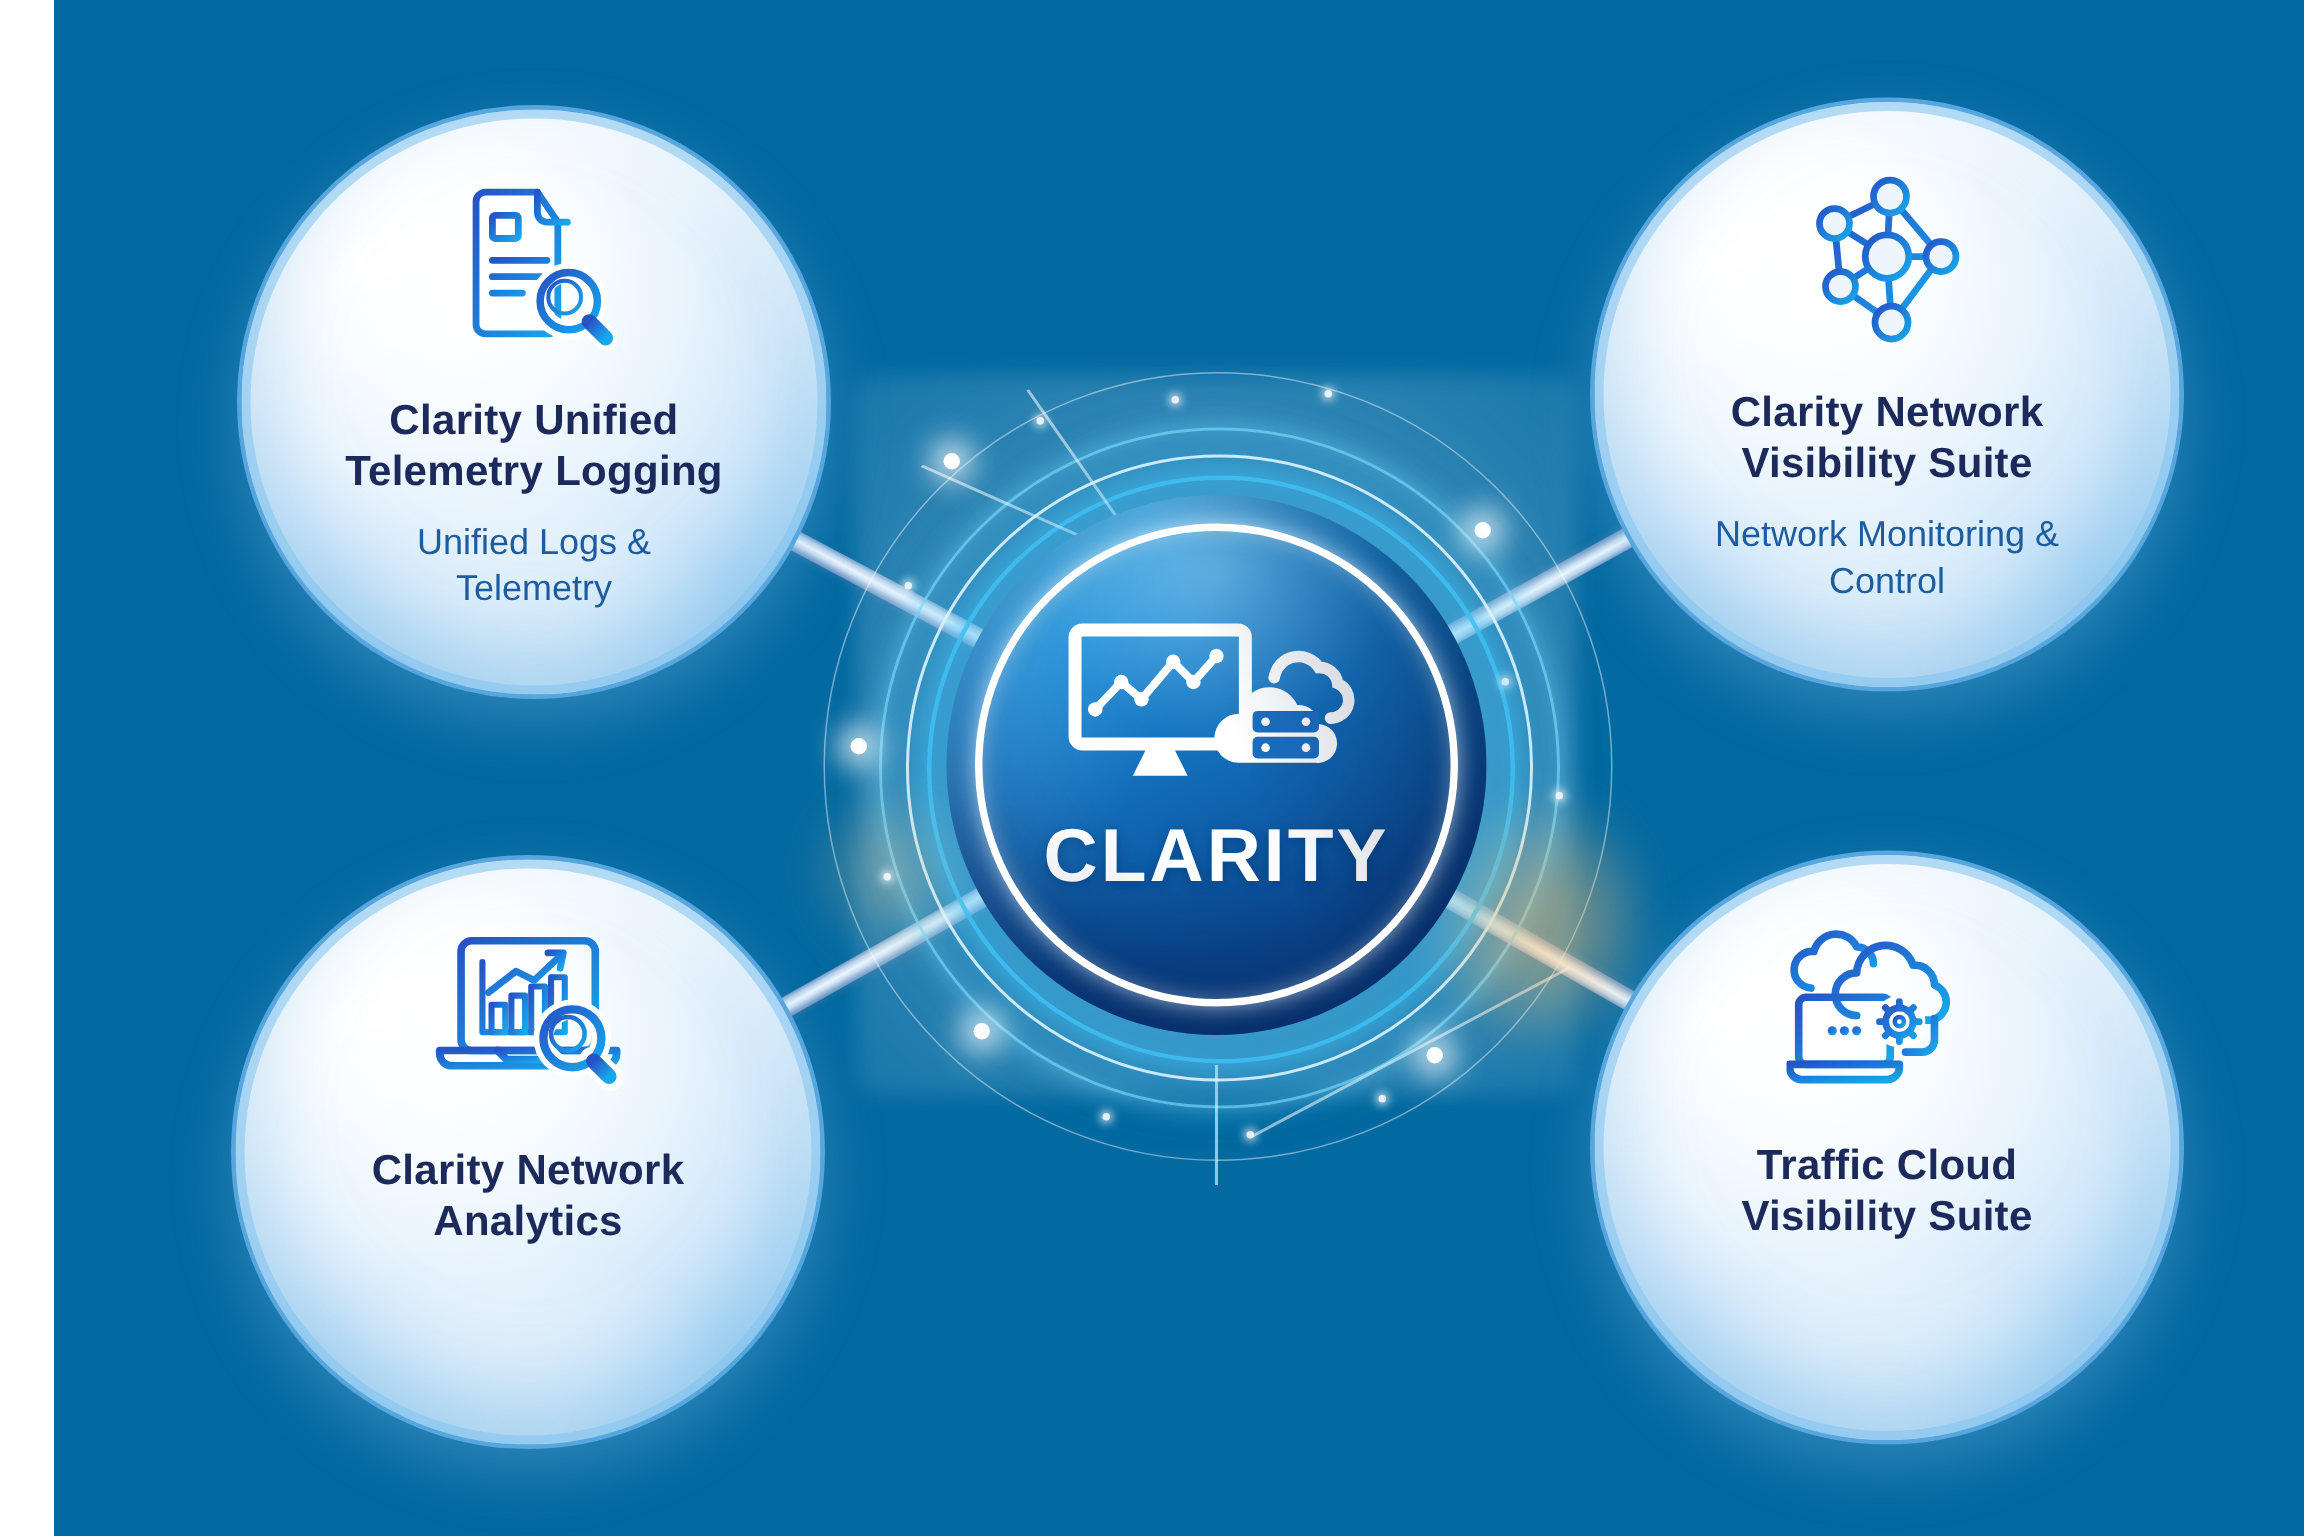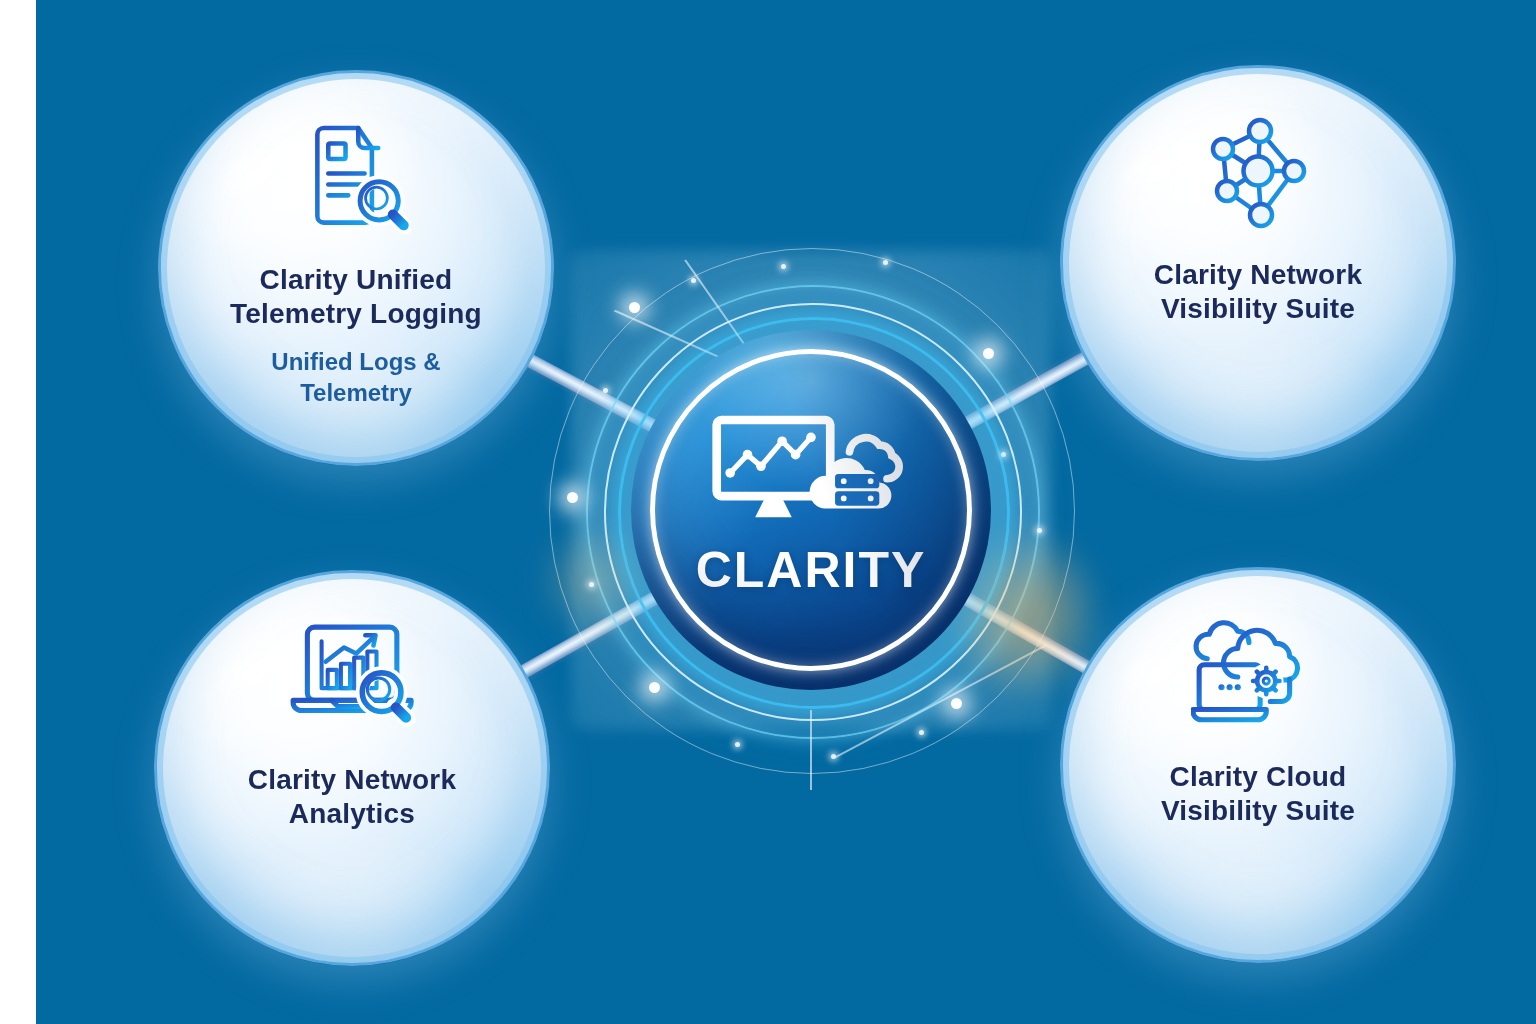--- a/index.html
+++ b/index.html
@@ -80,21 +80,21 @@
   .b-tl{left:122px;top:70px;}
   .b-tr{left:1024px;top:65px;}
   .b-bl{left:118px;top:570px;}
   .b-br{left:1024px;top:567px;}
   .gloss{position:absolute;left:14%;top:20%;width:74px;height:46px;border-radius:50%;
     background:radial-gradient(ellipse,rgba(255,255,255,.98) 0%,rgba(255,255,255,0) 75%);
     transform:rotate(-28deg);filter:blur(3px);}
   .b-icon{margin-top:46px;height:120px;}
   .b-title{margin:24px 18px 0;font-size:28px;font-weight:700;color:#1b2a5a;line-height:1.2;
     white-space:pre-line;letter-spacing:.2px;}
-  .b-sub{margin:16px 18px 0;font-size:24px;font-weight:700;color:#1d5d9f;line-height:1.3;white-space:pre-line;}
+  .b-sub{margin:16px 18px 0;font-size:24px;font-weight:400;color:#1d5d9f;line-height:1.3;white-space:pre-line;}
 </style>
 </head>
 <body>
 
 <div class="stage">
 
   <div class="connector c-tl"></div>
   <div class="connector c-tr"></div>
   <div class="connector c-bl"></div>
   <div class="connector c-br"></div>
@@ -203,20 +203,22 @@
         <circle cx="62" cy="17" r="11"></circle>
         <circle cx="25" cy="35" r="10"></circle>
         <circle cx="96" cy="57" r="10"></circle>
         <circle cx="29" cy="77" r="10"></circle>
         <circle cx="63" cy="101" r="11"></circle>
         <circle cx="60" cy="57" r="14.5"></circle>
       </g>
     </svg>
     <h2 class="b-title">Clarity Network
 Visibility Suite</h2>
+    <p class="b-sub">Network Monitoring &amp;
+Control</p>
   </div>
 
   <div class="bubble b-bl">
     <span class="gloss"></span>
     <svg class="b-icon" viewBox="0 0 132 118">
       <defs>
           <linearGradient id="g3" x1="0%" y1="0%" x2="100%" y2="100%">
         <stop offset="0%" stop-color="#2653c6"></stop>
             <stop offset="100%" stop-color="#17a8ec"></stop>
       </linearGradient>
@@ -264,17 +266,17 @@
           <circle cx="38" cy="70" r="3"></circle>
           <circle cx="46" cy="70" r="3"></circle>
       </g>
       <circle cx="74" cy="64" r="17" fill="#ffffff"></circle>
       <g stroke="url(#g4)" fill="none" stroke-linecap="round">
         <circle cx="74" cy="64" r="9" stroke-width="4.5"></circle>
         <circle cx="74" cy="64" r="3" stroke-width="3"></circle>
         <path stroke-width="4.5" d="M74 51 v4 M74 73 v4 M61 64 h4 M83 64 h4 M64.8 54.8 l2.8 2.8 M80.4 70.4 l2.8 2.8 M83.2 54.8 l-2.8 2.8 M67.6 70.4 l-2.8 2.8"></path>
       </g>
     </svg>
-    <h2 class="b-title">Clarity Cloud
+    <h2 class="b-title">Traffic Cloud
 Visibility Suite</h2>
   </div>
 
 </div>
 
 </body></html>

